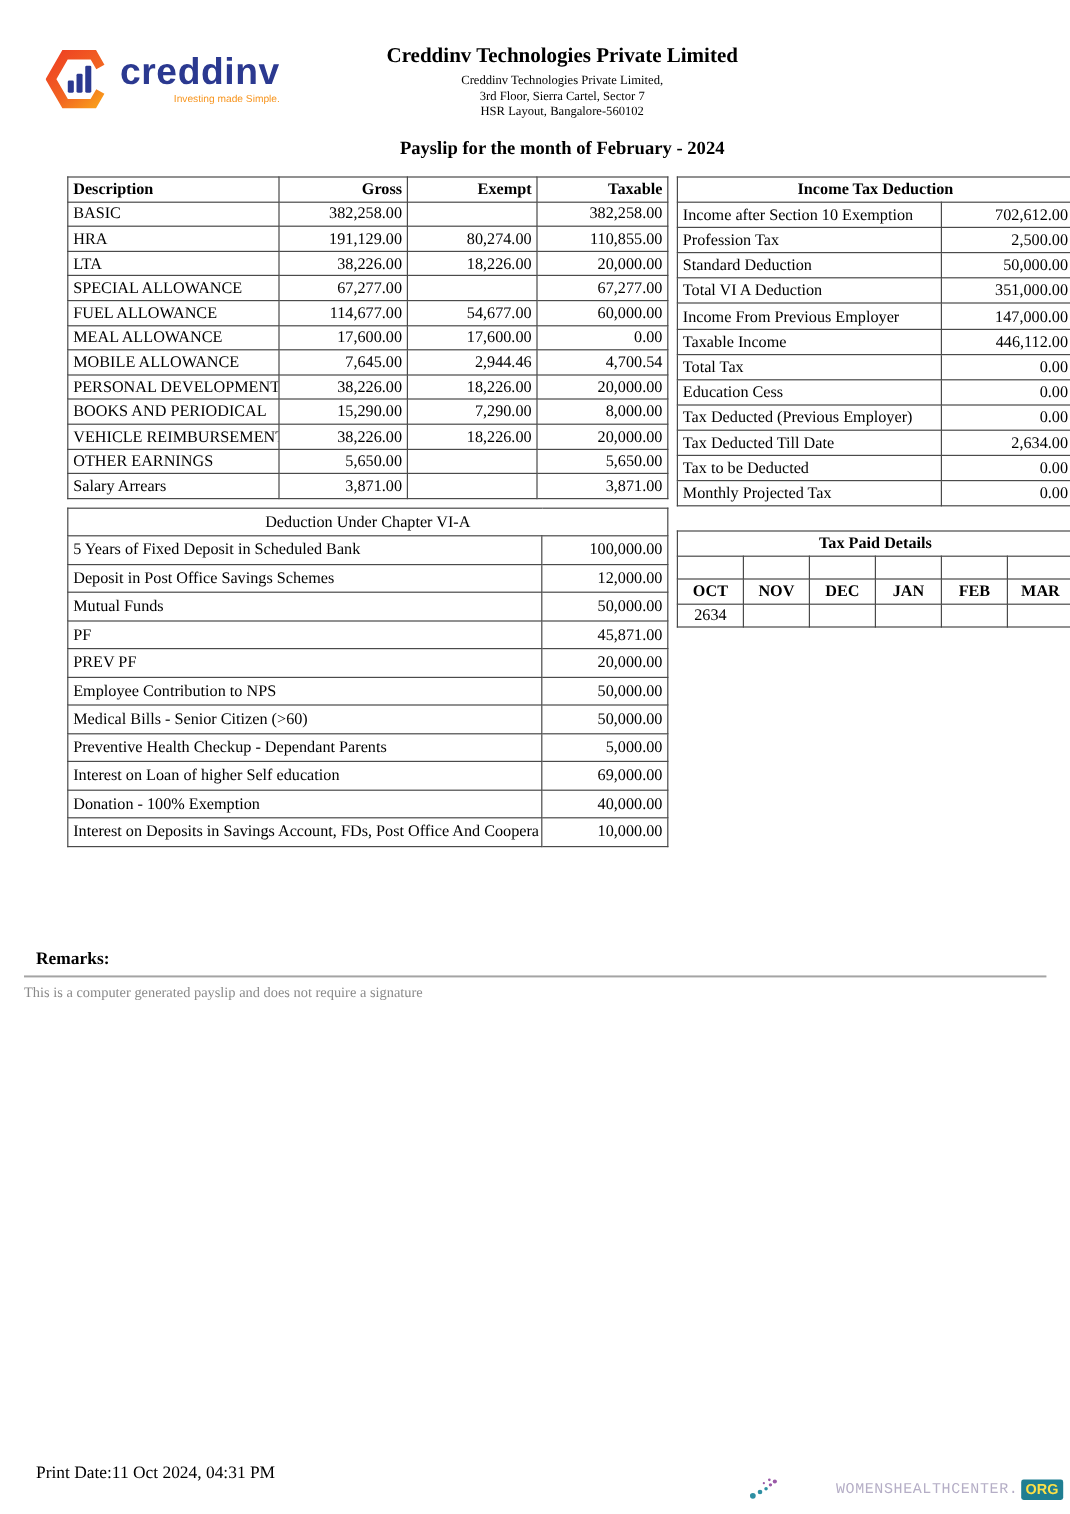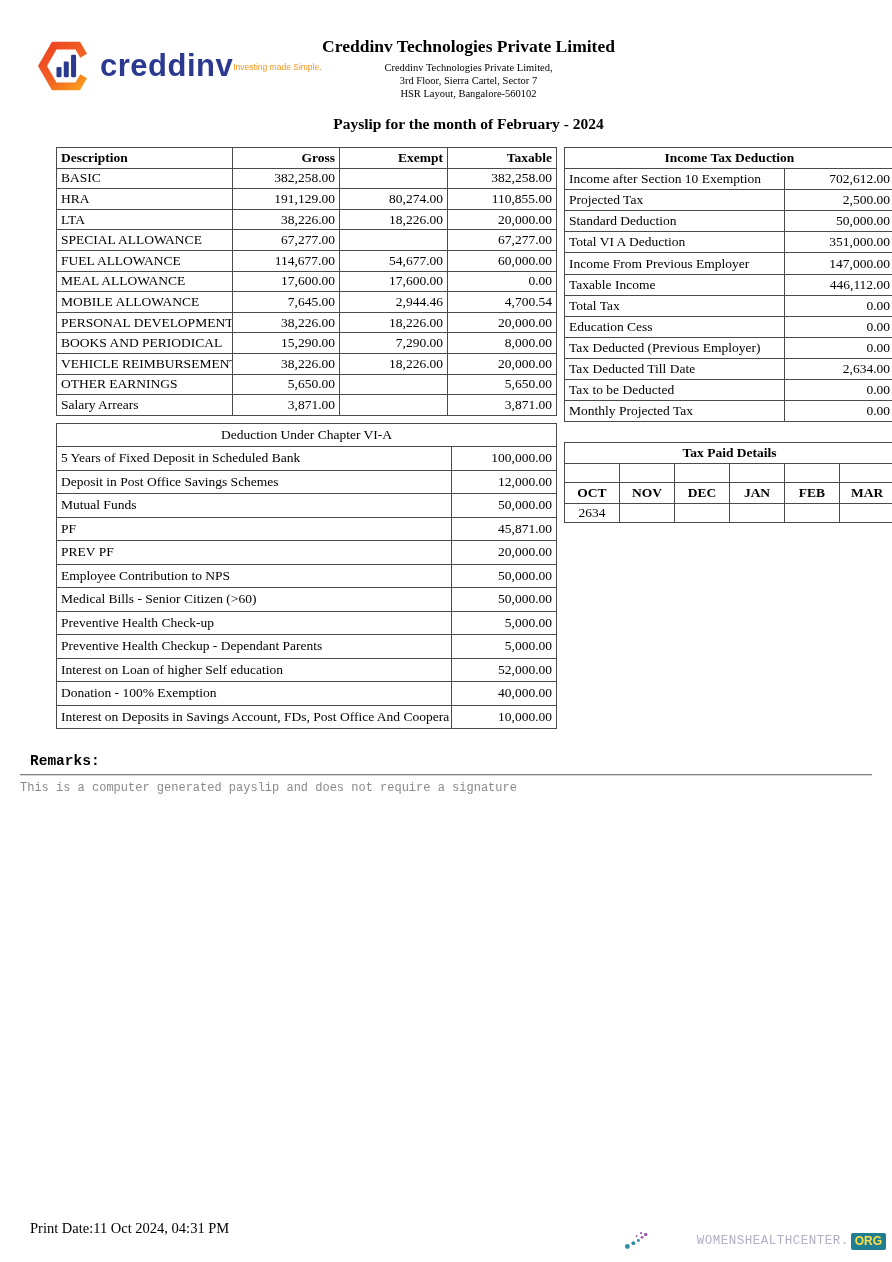--- a/index.html
+++ b/index.html
@@ -3,21 +3,21 @@
 <meta charset="utf-8">
 <style>
   * { margin:0; padding:0; box-sizing:border-box; }
   html,body { background:#fff; }
   body { width:892px; height:1262px; font-family:"Liberation Serif", serif; color:#000; }
   .page { position:relative; width:892px; height:1262px; background:#fff; overflow:hidden; }
 
   
   .logo { position:absolute; left:38px; top:38px; display:flex; align-items:center; gap:6px; }
   .logo-icon { width:56px; height:56px; }
-  .logo-textblock { display:flex; flex-direction:row;align-items:center; }
+  .logo-textblock { display:flex; flex-direction:column; }
   .brand { font-family:"Liberation Sans", sans-serif; font-weight:bold; font-size:31px; line-height:30px; color:#2b3990; letter-spacing:0.5px; }
   .tagline { font-family:"Liberation Sans", sans-serif; font-size:8.5px; color:#f7941d; text-align:right; margin-top:2px; }
 
   .head-text { position:absolute; left:246px; top:36px; width:445px; text-align:center; }
   .company { font-size:17.5px; font-weight:bold; margin-bottom:4px; }
   .addr { font-size:10.5px; line-height:13px; }
   .payslip-title { font-size:15.5px; font-weight:bold; margin-top:15px; }
 
   
   .tables { position:absolute; left:28px; top:147px; display:flex; gap:8px; align-items:flex-start;padding-left:28px; }
@@ -36,21 +36,21 @@
   table.via th.via-title { font-weight:normal; }
 
   table.itd { width:330px; }
   table.itd td, table.itd th { height:21.1px; }
 
   table.tpd { width:330px; margin-top:20px; }
   table.tpd th { height:21px; }
   table.tpd td { height:19px; text-align:center; }
 
   
-  .remarks { position:absolute; left:20px; top:753px; width:852px;font-family:Liberation Mono, monospace; }
+  .remarks { position:absolute; left:20px; top:791px; width:852px; }
   .remarks-label { font-size:14.5px; font-weight:bold; padding-left:10px; }
   .remarks hr { border:none; border-top:1px solid #7e7e7e; border-bottom:1px solid #d9d9d9; margin-top:5px; }
   .disclaimer { font-size:12px; color:#8a8a8a; text-align:left; margin-top:5px; }
 
   
   .print-date { position:absolute; left:30px; top:1220px; font-size:14.5px; }
   .watermark { position:absolute; right:6px; top:1230px; display:flex; align-items:center; gap:2px; }
   .wm-icon { width:26px; height:22px; margin-right:1px; }
   .wm-text { font-family:Liberation Mono, monospace; font-size:12.5px; letter-spacing:0.5px; color:#b5aec6;margin-left:44px; }
   .wm-badge { font-family:"Liberation Sans", sans-serif; font-size:12px; font-weight:bold; color:#fde047; background:#1f7e92; padding:1px 4px 2px 4px; border-radius:2px; }
@@ -211,30 +211,26 @@
         </tr>
         <tr>
           <td class="al">Employee Contribution to NPS</td>
           <td class="ar">50,000.00</td>
         </tr>
         <tr>
           <td class="al">Medical Bills - Senior Citizen (&gt;60)</td>
           <td class="ar">50,000.00</td>
         </tr>
         <tr>
-          <td class="al">Preventive Health Check-up</td>
-          <td class="ar">5,000.00</td>
-        </tr>
-        <tr>
           <td class="al">Preventive Health Checkup - Dependant Parents</td>
           <td class="ar">5,000.00</td>
         </tr>
         <tr>
           <td class="al">Interest on Loan of higher Self education</td>
-          <td class="ar">52,000.00</td>
+          <td class="ar">69,000.00</td>
         </tr>
         <tr>
           <td class="al">Donation - 100% Exemption</td>
           <td class="ar">40,000.00</td>
         </tr>
         <tr>
           <td class="al">Interest on Deposits in Savings Account, FDs, Post Office And Coopera</td>
           <td class="ar">10,000.00</td>
         </tr>
       </tbody>
@@ -250,21 +246,21 @@
           </colgroup>
         <tbody>
             <tr>
           <th class="ac" colspan="2">Income Tax Deduction</th>
         </tr>
         <tr>
           <td class="al">Income after Section 10 Exemption</td>
           <td class="ar">702,612.00</td>
         </tr>
         <tr>
-          <td class="al">Projected Tax</td>
+          <td class="al">Profession Tax</td>
           <td class="ar">2,500.00</td>
         </tr>
         <tr>
           <td class="al">Standard Deduction</td>
           <td class="ar">50,000.00</td>
         </tr>
         <tr>
           <td class="al">Total VI A Deduction</td>
           <td class="ar">351,000.00</td>
         </tr>

